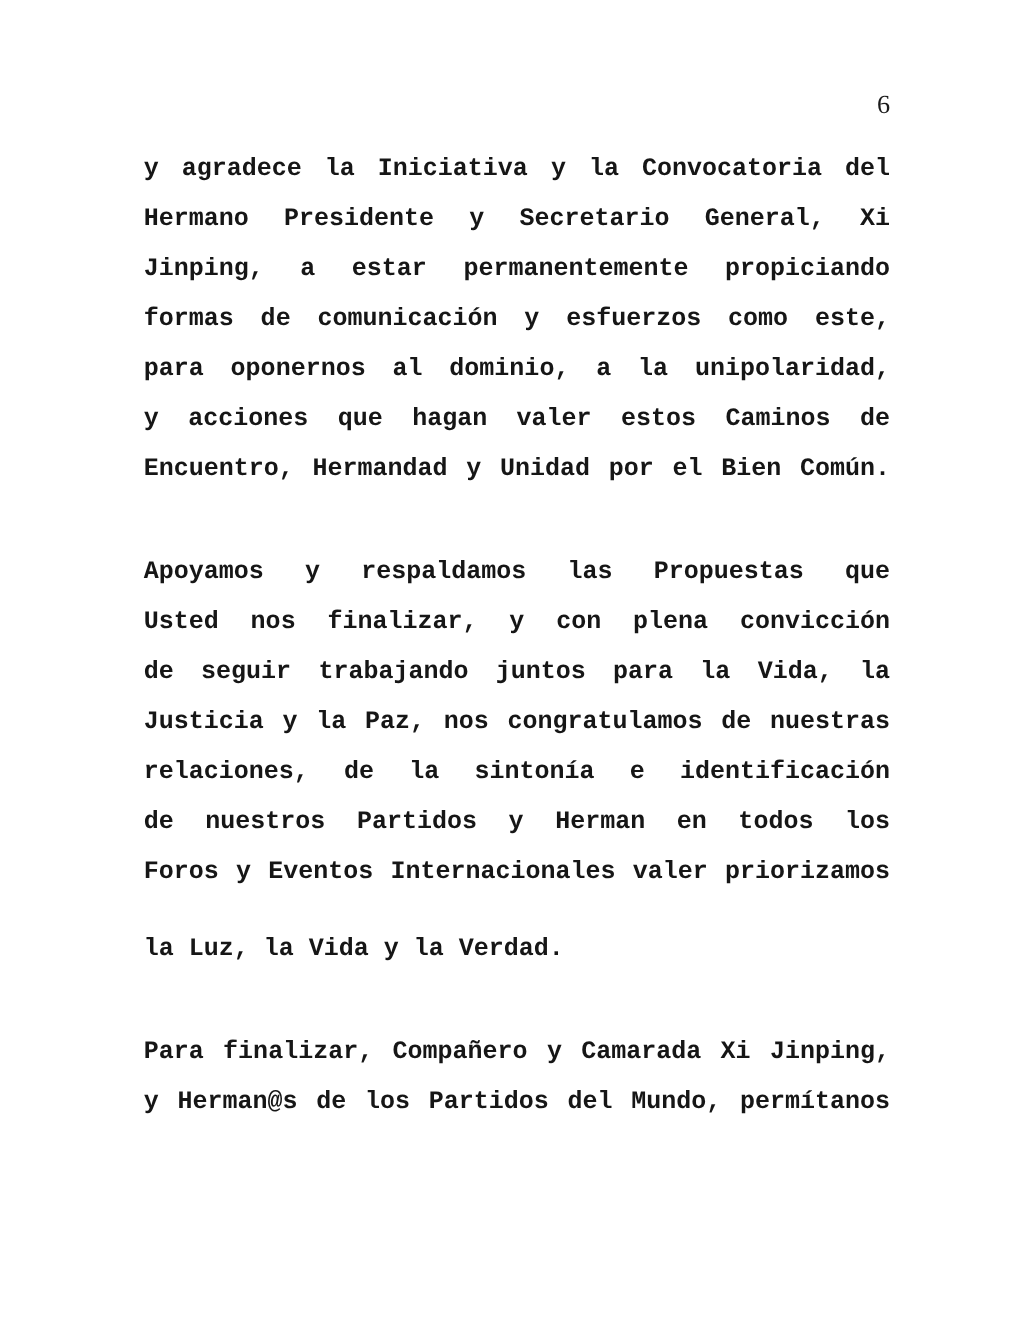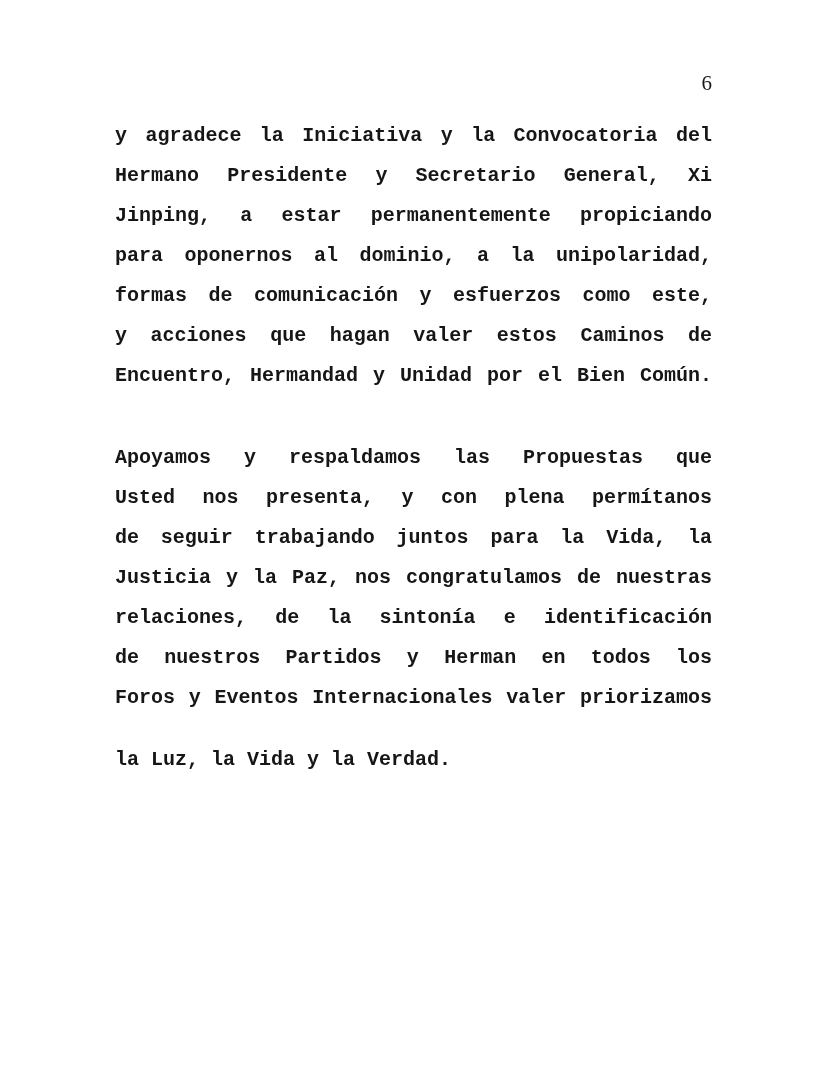--- a/index.html
+++ b/index.html
@@ -52,32 +52,36 @@
 <div class="page">
 
   <div class="page-number">6</div>
 
   <div class="content">
 
     <div class="paragraph">
       <div class="line">y agradece la Iniciativa y la Convocatoria del</div>
       <div class="line">Hermano Presidente y Secretario General, Xi</div>
       <div class="line">Jinping, a estar permanentemente propiciando</div>
+      <div class="line">formas de comunicación y esfuerzos como este,</div>
       <div class="line">para oponernos al dominio, a la unipolaridad,</div>
-      <div class="line">formas de comunicación y esfuerzos como este,</div>
       <div class="line">y acciones que hagan valer estos Caminos de</div>
       <div class="line">Encuentro, Hermandad y Unidad por el Bien Común.</div>
     </div>
 
     <div class="paragraph">
       <div class="line">Apoyamos y respaldamos las Propuestas que</div>
-      <div class="line">Usted nos presenta, y con plena permítanos</div>
+      <div class="line">Usted nos finalizar, y con plena convicción</div>
       <div class="line">de seguir trabajando juntos para la Vida, la</div>
       <div class="line">Justicia y la Paz, nos congratulamos de nuestras</div>
       <div class="line">relaciones, de la sintonía e identificación</div>
       <div class="line">de nuestros Partidos y Herman en todos los</div>
       <div class="line">Foros y Eventos Internacionales valer priorizamos</div>
       <div class="line end">la Luz, la Vida y la Verdad.</div>
     </div>
 
+    <div class="paragraph">
+      <div class="line">Para finalizar, Compañero y Camarada Xi Jinping,</div>
+      <div class="line">y Herman@s de los Partidos del Mundo, permítanos</div>
+    </div>
 
   </div>
 </div>
 
 </body></html>

